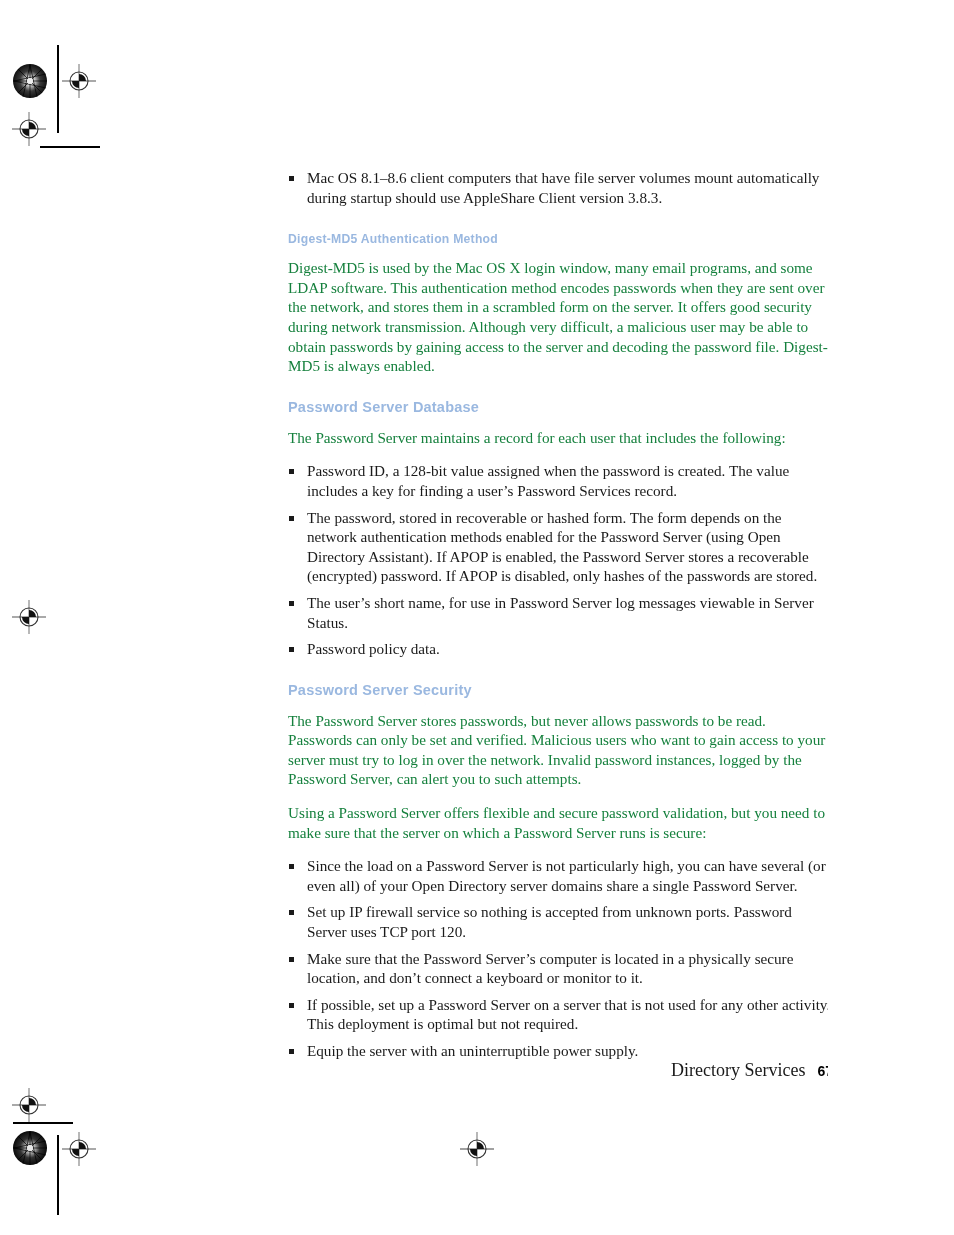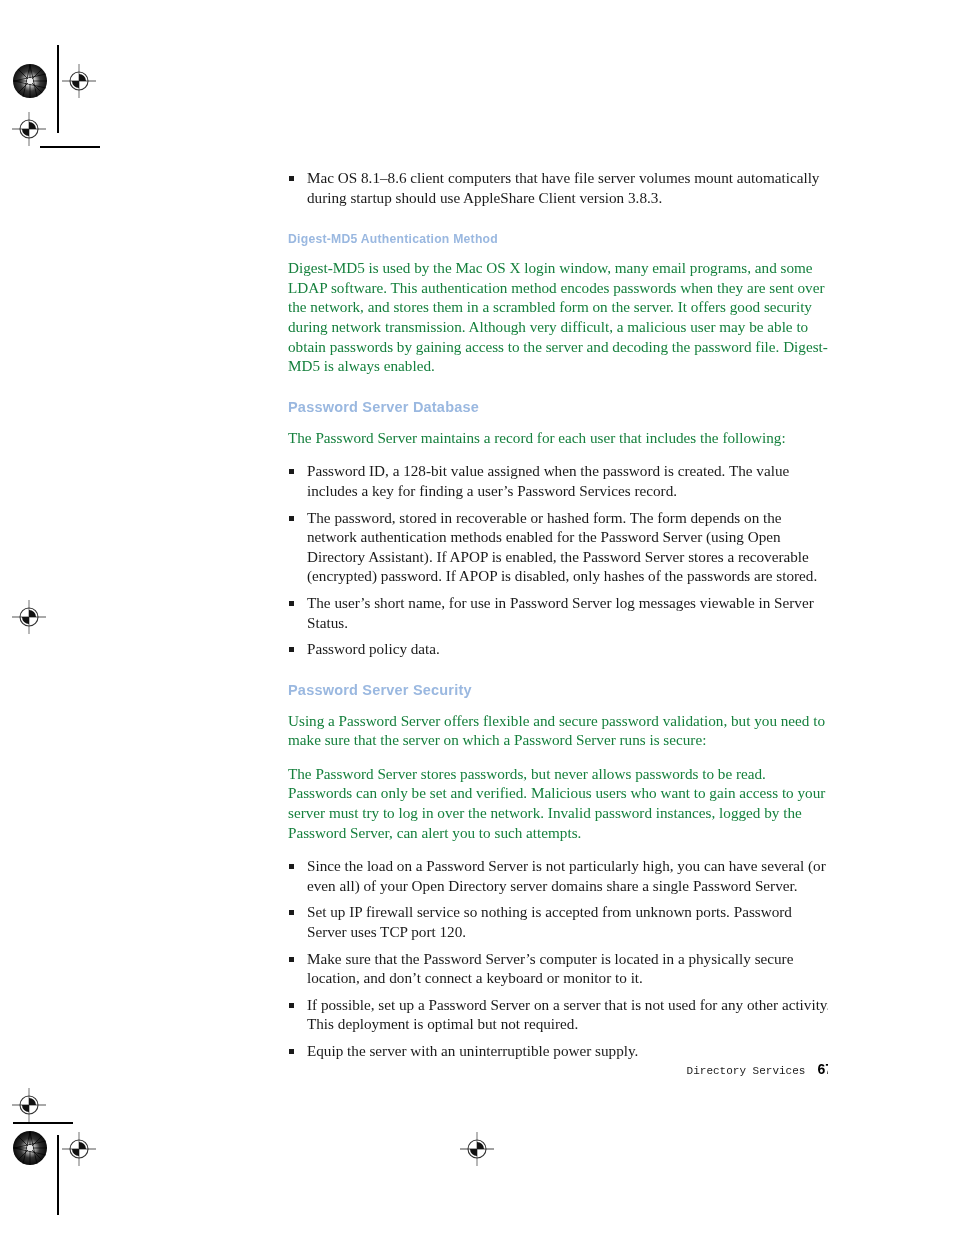--- a/index.html
+++ b/index.html
@@ -77,22 +77,22 @@
   
   .footer {
     position: absolute;
     left: 288px;
     top: 1060px;
     width: 545px;
     text-align: right;
     white-space: nowrap;
   }
   .footer .folio-label {
-    font-family: Liberation Mono, monospace;
-    font-size: 11px;
+    font-family: Liberation Serif, serif;
+    font-size: 18px;
     color: #1a1a1a;
   }
   .footer .folio-number {
     font-family: "Liberation Sans", "DejaVu Sans", sans-serif;
     font-size: 14px;
     font-weight: bold;
     color: #000000;
     margin-left: 12px;
     margin-top: 41px;
   }
@@ -335,23 +335,23 @@
         <span>The user’s short name, for use in Password Server log messages viewable in Server Status.</span>
       </li>
       <li>
         <span class="sq"></span>
         <span>Password policy data.</span>
       </li>
     </ul>
 
     <h2 class="section-head">Password Server Security</h2>
 
+    <p class="body-para">The Password Server stores passwords, but never allows passwords to be read. Passwords can only be set and verified. Malicious users who want to gain access to your server must try to log in over the network. Invalid password instances, logged by the Password Server, can alert you to such attempts.</p>
+
     <p class="body-para">Using a Password Server offers flexible and secure password validation, but you need to make sure that the server on which a Password Server runs is secure:</p>
-
-    <p class="body-para">The Password Server stores passwords, but never allows passwords to be read. Passwords can only be set and verified. Malicious users who want to gain access to your server must try to log in over the network. Invalid password instances, logged by the Password Server, can alert you to such attempts.</p>
 
     <ul class="bullets">
       <li>
         <span class="sq"></span>
         <span>Since the load on a Password Server is not particularly high, you can have several (or even all) of your Open Directory server domains share a single Password Server.</span>
       </li>
       <li>
         <span class="sq"></span>
         <span>Set up IP firewall service so nothing is accepted from unknown ports. Password Server uses TCP port 120.</span>
       </li>

